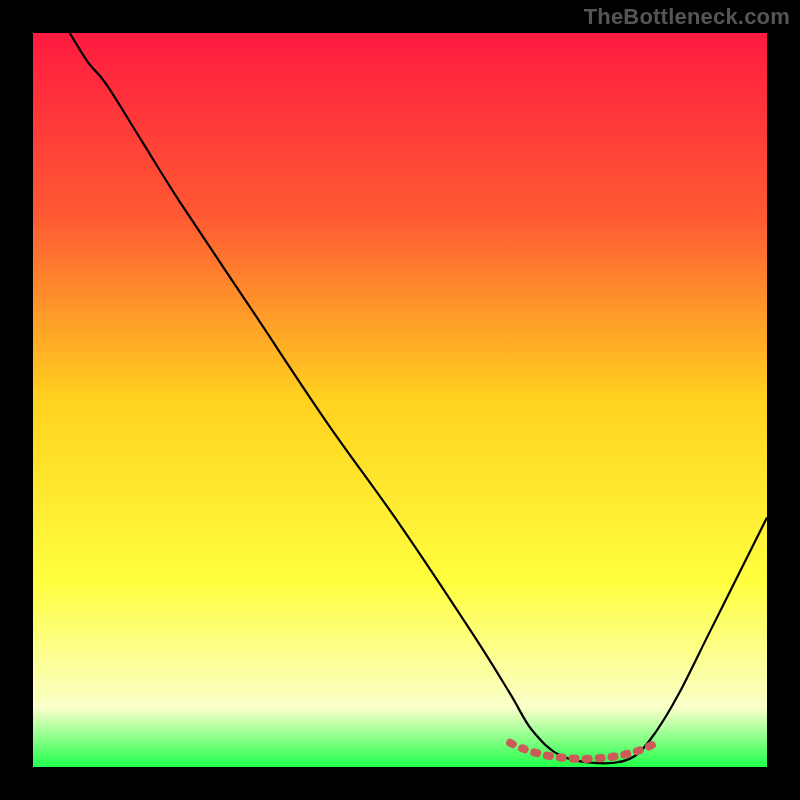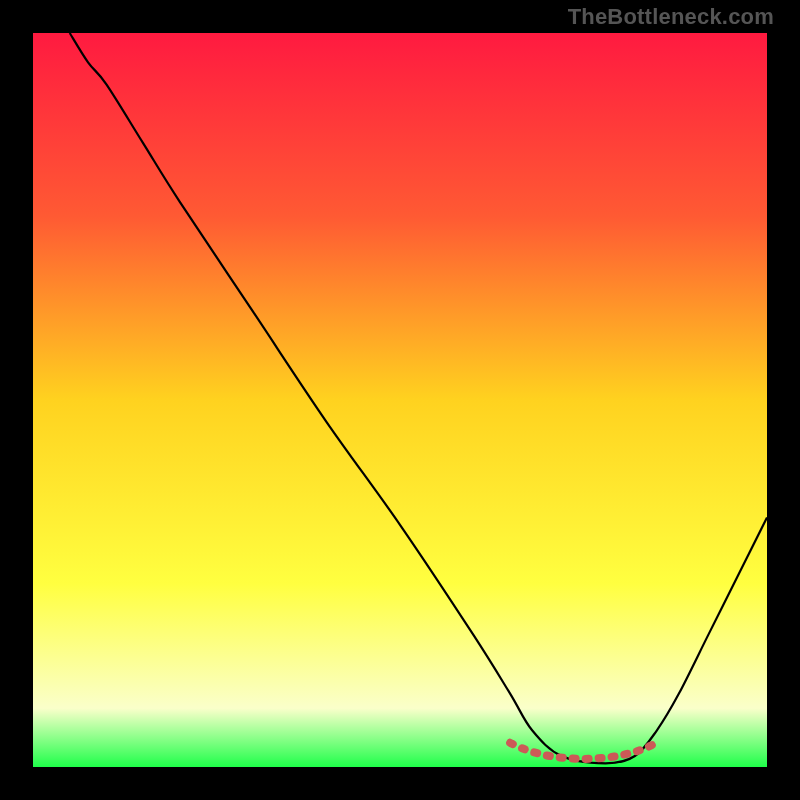--- a/index.html
+++ b/index.html
@@ -13,21 +13,21 @@
   }
   .frame {
     position: relative;
     width: 800px;
     height: 800px;
     background: #000;
   }
   .watermark {
     position: absolute;
     top: 4px;
-    right: 26px;
+    right: 10px;
     color: #555555;
     font-size: 22px;
     font-weight: bold;
     z-index: 50;
     letter-spacing: 0.2px;
   }
   svg.chart {
     position: absolute;
     top: 0;
     left: 0;

